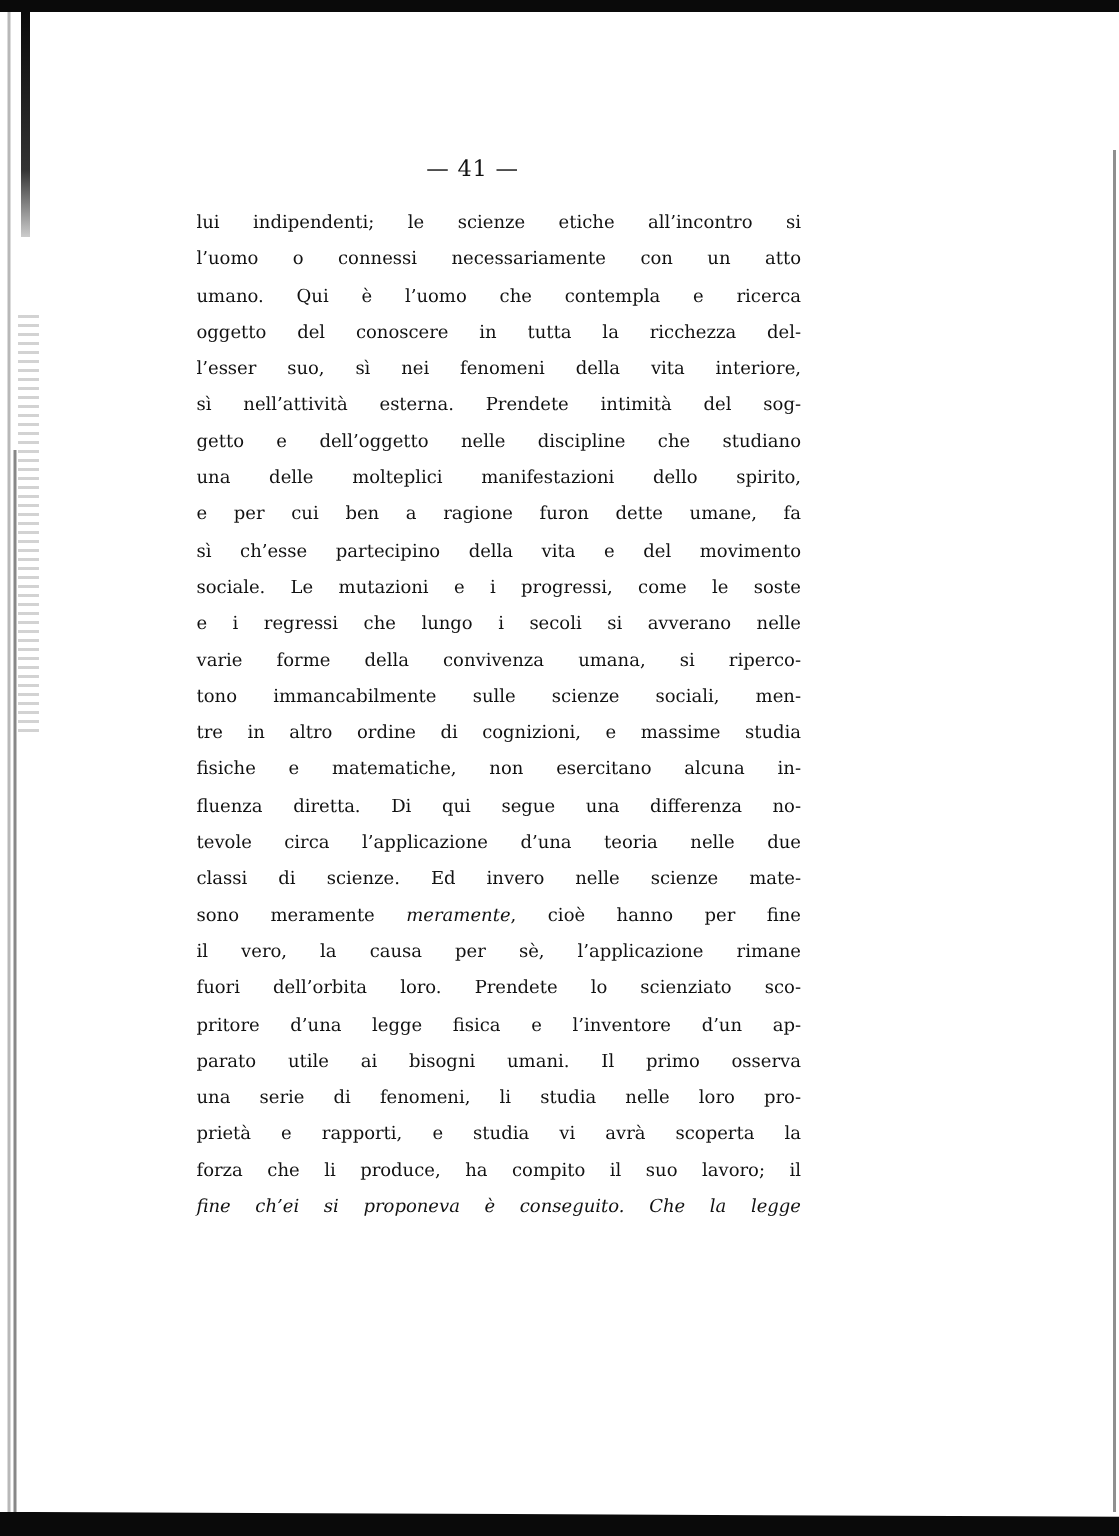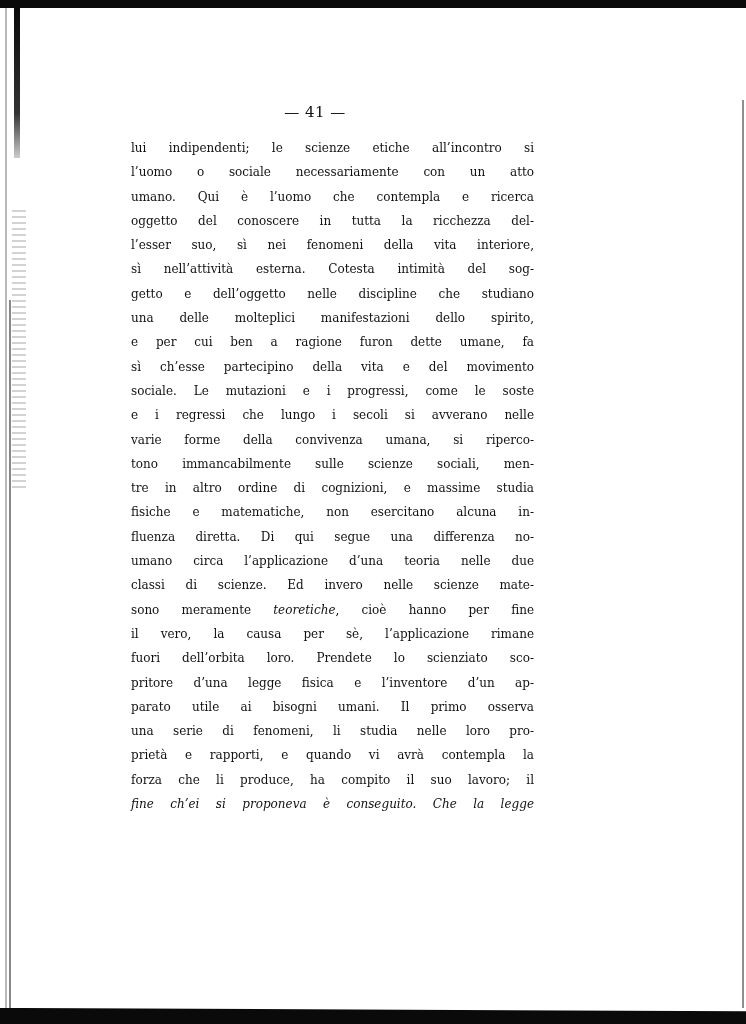--- a/index.html
+++ b/index.html
@@ -32,40 +32,40 @@
 <div class="left-edge-line2"></div>
 <div class="left-edge-thick"></div>
 <div class="speckle-band"></div>
 <div class="right-edge-line"></div>
 <div class="bottom-bar"></div>
 
 <div class="page-number">— 41 —</div>
 
 <div class="text-block">
   <span class="line">lui indipendenti; le scienze etiche all’incontro si</span>
-  <span class="line">l’uomo o sociale necessariamente con un atto</span>
+  <span class="line">l’uomo o connessi necessariamente con un atto</span>
   <span class="line">umano. Qui è l’uomo che contempla e ricerca</span>
   <span class="line">oggetto del conoscere in tutta la ricchezza del-</span>
   <span class="line">l’esser suo, sì nei fenomeni della vita interiore,</span>
-  <span class="line">sì nell’attività esterna. Cotesta intimità del sog-</span>
+  <span class="line">sì nell’attività esterna. Prendete intimità del sog-</span>
   <span class="line">getto e dell’oggetto nelle discipline che studiano</span>
   <span class="line">una delle molteplici manifestazioni dello spirito,</span>
   <span class="line">e per cui ben a ragione furon dette umane, fa</span>
   <span class="line">sì ch’esse partecipino della vita e del movimento</span>
   <span class="line">sociale. Le mutazioni e i progressi, come le soste</span>
   <span class="line">e i regressi che lungo i secoli si avverano nelle</span>
   <span class="line">varie forme della convivenza umana, si riperco-</span>
   <span class="line">tono immancabilmente sulle scienze sociali, men-</span>
   <span class="line">tre in altro ordine di cognizioni, e massime studia</span>
   <span class="line">fisiche e matematiche, non esercitano alcuna in-</span>
   <span class="line">fluenza diretta. Di qui segue una differenza no-</span>
-  <span class="line">umano circa l’applicazione d’una teoria nelle due</span>
+  <span class="line">tevole circa l’applicazione d’una teoria nelle due</span>
   <span class="line">classi di scienze. Ed invero nelle scienze mate-</span>
-  <span class="line"><span>sono meramente </span><span class="italic">teoretiche</span><span>, cioè hanno per fine</span></span>
+  <span class="line"><span>sono meramente </span><span class="italic">meramente</span><span>, cioè hanno per fine</span></span>
   <span class="line">il vero, la causa per sè, l’applicazione rimane</span>
   <span class="line">fuori dell’orbita loro. Prendete lo scienziato sco-</span>
   <span class="line">pritore d’una legge fisica e l’inventore d’un ap-</span>
   <span class="line">parato utile ai bisogni umani. Il primo osserva</span>
   <span class="line">una serie di fenomeni, li studia nelle loro pro-</span>
-  <span class="line">prietà e rapporti, e quando vi avrà contempla la</span>
+  <span class="line">prietà e rapporti, e studia vi avrà scoperta la</span>
   <span class="line">forza che li produce, ha compito il suo lavoro; il</span>
   <span class="line last">fine ch’ei si proponeva è conseguito. Che la legge</span>
 </div>
 
 </body></html>

